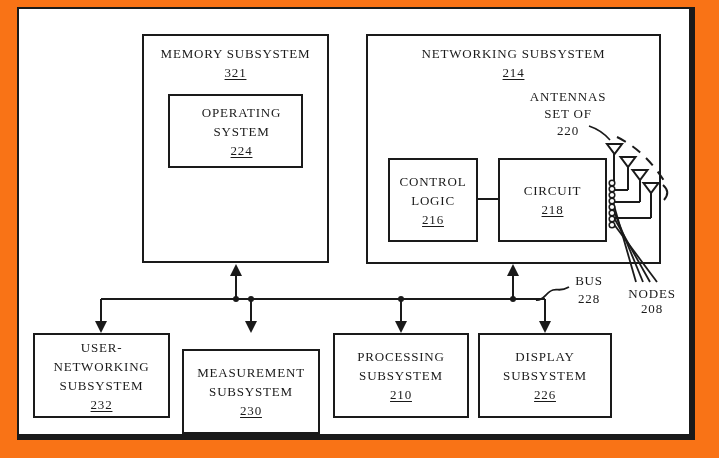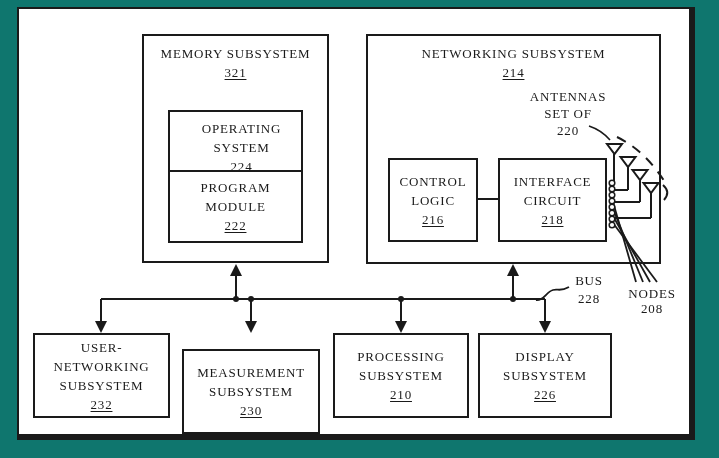--- a/index.html
+++ b/index.html
@@ -6,21 +6,21 @@
   html, body { margin: 0; padding: 0; background: #ffffff; }
   body {
     font-family: "Liberation Serif", "DejaVu Serif", serif;
     color: var(--ink);
     -webkit-font-smoothing: antialiased;
   }
   .stage {
     position: relative;
     width: 719px;
     height: 458px;
-    background: #0f766e;
+    background: #f97316;
     overflow: hidden;
     font-size: 13px;
     letter-spacing: 0.8px;
   }
   .frame {
     position: absolute;
     left: 17px; top: 7px;
     width: 678px; height: 433px;
     border: 2px solid var(--ink);
     border-right-width: 6px;
@@ -65,45 +65,39 @@
 <body>
 
 <div class="stage">
   <div class="frame"></div>
 
   <div class="box top-align" style="left:142px; top:34px; width:187px; height:229px;">
     <div>MEMORY SUBSYSTEM</div>
     <div class="ref">321</div>
   </div>
 
-  <div class="box" style="left:168px; top:110px; width:135px; height:74px;padding-left:12px;">
+  <div class="box" style="left:168px; top:94px; width:135px; height:74px;padding-left:12px;">
     <div>OPERATING</div>
     <div>SYSTEM</div>
     <div class="ref">224</div>
   </div>
 
-  <div class="box" style="left:168px; top:170px; width:135px; height:73px;">
-    <div>PROGRAM</div>
-    <div>MODULE</div>
-    <div class="ref">222</div>
-  </div>
 
   <div class="box top-align" style="left:366px; top:34px; width:295px; height:230px;">
     <div>NETWORKING SUBSYSTEM</div>
     <div class="ref">214</div>
   </div>
 
   <div class="box" style="left:388px; top:158px; width:90px; height:84px;">
     <div>CONTROL</div>
     <div>LOGIC</div>
     <div class="ref">216</div>
   </div>
 
   <div class="box" style="left:498px; top:158px; width:109px; height:84px;">
-    <div>INTERFACE</div>
     <div>CIRCUIT</div>
     <div class="ref">218</div>
   </div>
 
   <div class="box" style="left:33px; top:333px; width:137px; height:85px;align-items:center;">
     <div>USER-</div>
     <div>NETWORKING</div>
     <div>SUBSYSTEM</div>
     <div class="ref">232</div>
   </div>

